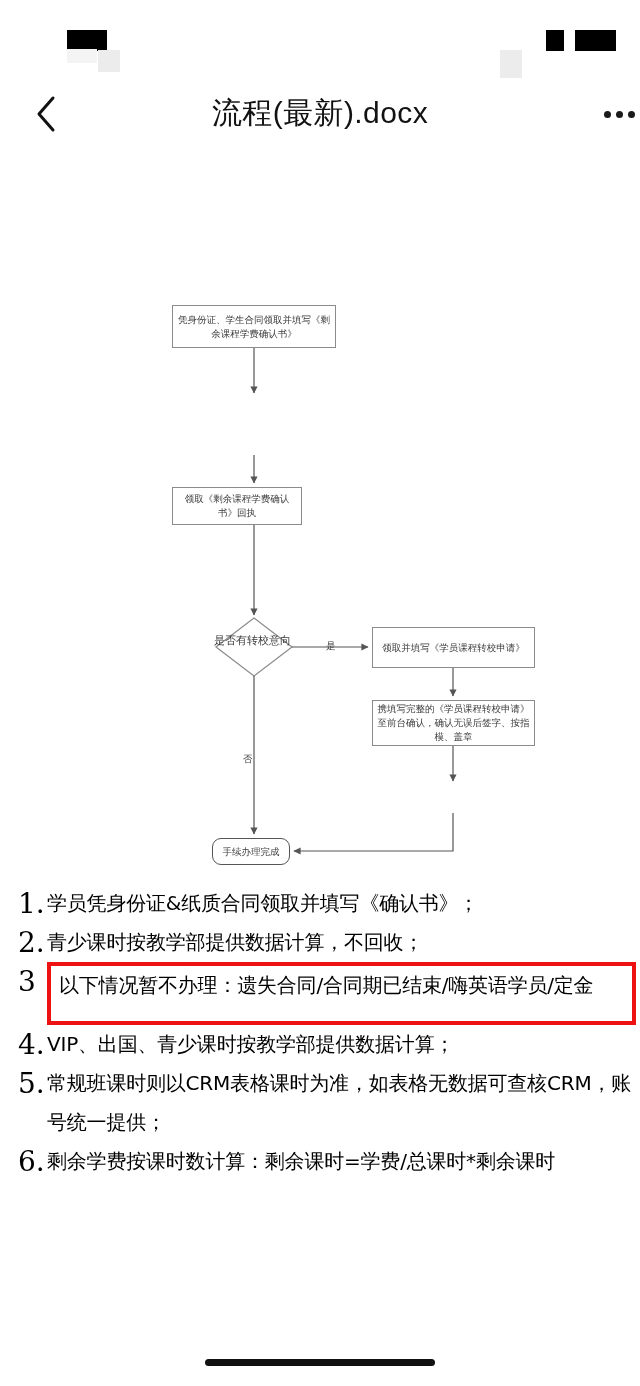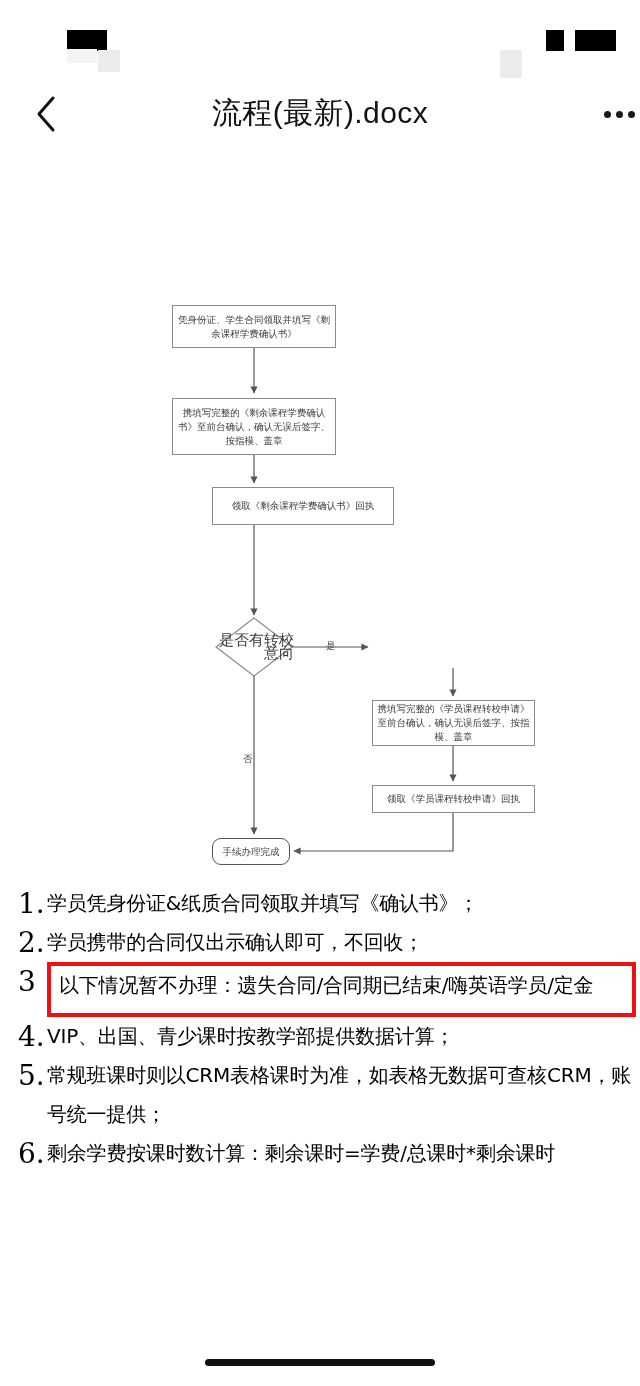--- a/index.html
+++ b/index.html
@@ -117,24 +117,24 @@
 
   .edge-label {
     position: absolute;
     font-size: 9.5px;
     color: #3a3a3a;
     font-family: "DejaVu Sans", "Liberation Sans", sans-serif;
   }
 
   .diamond-text {
     position: absolute;
-    font-size: 15px;
+    font-size: 11px;
     line-height: 13px;
     color: #3a3a3a;
-    text-align: right;
+    text-align: left;
     font-family: "DejaVu Sans", "Liberation Sans", sans-serif;
     width: 80px;
   }
 
   
   .notes {
     position: absolute;
     left: 0; top: 735px;
     width: 640px;
   }
@@ -158,21 +158,21 @@
   .note-text {
     flex: 1 1 auto;
     padding-right: 8px;
     font-family: "DejaVu Sans", "Liberation Sans", sans-serif;
     font-size: 20px;
     letter-spacing: -0.2px;
   }
   .note-row.highlighted .note-text {
     border: 4px solid #ee1111;
     border-left: 4px solid #ee1111;
-    padding: 0 8px 8px 8px;
+    padding: 0 8px 16px 8px;
     margin-right: 4px;
   }
 
   
   .bottombar {
     position: absolute;
     left: 0; top: 1339px;
     width: 640px; height: 47px;
     background: #ffffff;
   }
@@ -239,48 +239,47 @@
 
       <line x1="453" y1="519" x2="453" y2="547" stroke="#555" stroke-width="1.2" marker-end="url(#arw)"></line>
 
       <line x1="453" y1="597" x2="453" y2="632" stroke="#555" stroke-width="1.2" marker-end="url(#arw)"></line>
 
       <polyline points="453,664 453,702 294,702" fill="none" stroke="#555" stroke-width="1.2" marker-end="url(#arw)"></polyline>
     </svg>
 
     <div class="node" style="left:172px; top:156px; width:164px; height:43px;">凭身份证、学生合同领取并填写《剩余课程学费确认书》</div>
 
-    <div class="node" style="left:172px; top:249px; width:164px; height:57px;">携填写完整的《剩余课程学费确认书》至前台确认，确认无误后签字、按指模、盖章</div>
-
-    <div class="node" style="left:172px; top:338px; width:182px; height:38px;margin-left:40px;">领取《剩余课程学费确认书》回执</div>
+
+    <div class="node" style="left:172px; top:338px; width:130px; height:38px;">领取《剩余课程学费确认书》回执</div>
 
     <div class="diamond-text" style="left:214px; top:485px;">是否有转校意向</div>
 
     <div class="edge-label" style="left:326px; top:491px;">是</div>
 
     <div class="edge-label" style="left:243px; top:604px;">否</div>
 
+    <div class="node" style="left:372px; top:478px; width:163px; height:41px;">领取并填写《学员课程转校申请》</div>
 
     <div class="node" style="left:372px; top:551px; width:163px; height:46px;">携填写完整的《学员课程转校申请》至前台确认，确认无误后签字、按指模、盖章</div>
 
-    <div class="node" style="left:372px; top:636px; width:163px; height:28px;">领取《学员课程转校申请》回执</div>
 
     <div class="node strong" style="left:212px; top:689px; width:78px; height:27px;border-radius:9px;">手续办理完成</div>
   </div>
 
   <div class="notes">
 
     <div class="note-row">
       <span class="note-num">1.</span>
       <span class="note-text">学员凭身份证&amp;纸质合同领取并填写《确认书》；</span>
     </div>
 
     <div class="note-row">
       <span class="note-num">2.</span>
-      <span class="note-text">学员携带的合同仅出示确认即可，不回收；</span>
+      <span class="note-text">青少课时按教学部提供数据计算，不回收；</span>
     </div>
 
     <div class="note-row highlighted">
       <span class="note-num">3</span>
       <span class="note-text">以下情况暂不办理：遗失合同/合同期已结束/嗨英语学员/定金</span>
     </div>
 
     <div class="note-row">
       <span class="note-num">4.</span>
       <span class="note-text">VIP、出国、青少课时按教学部提供数据计算；</span>

